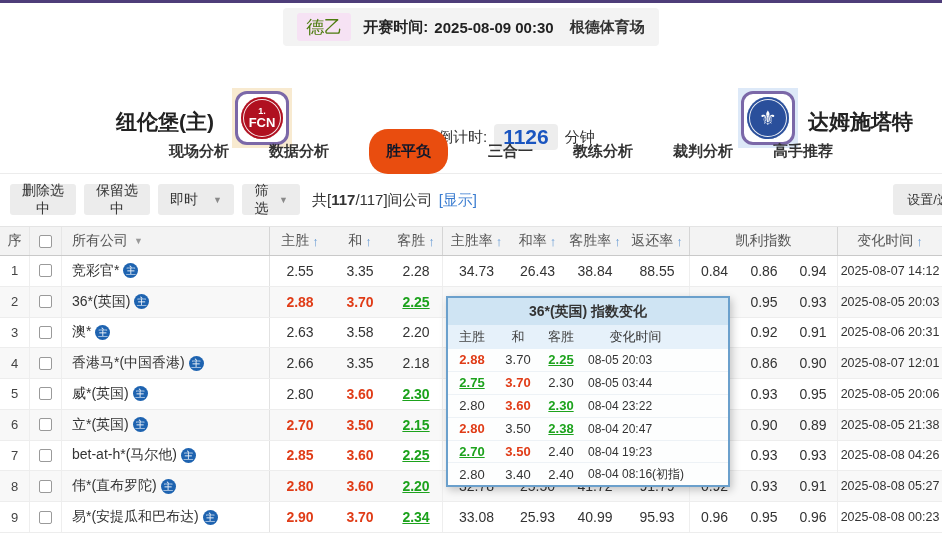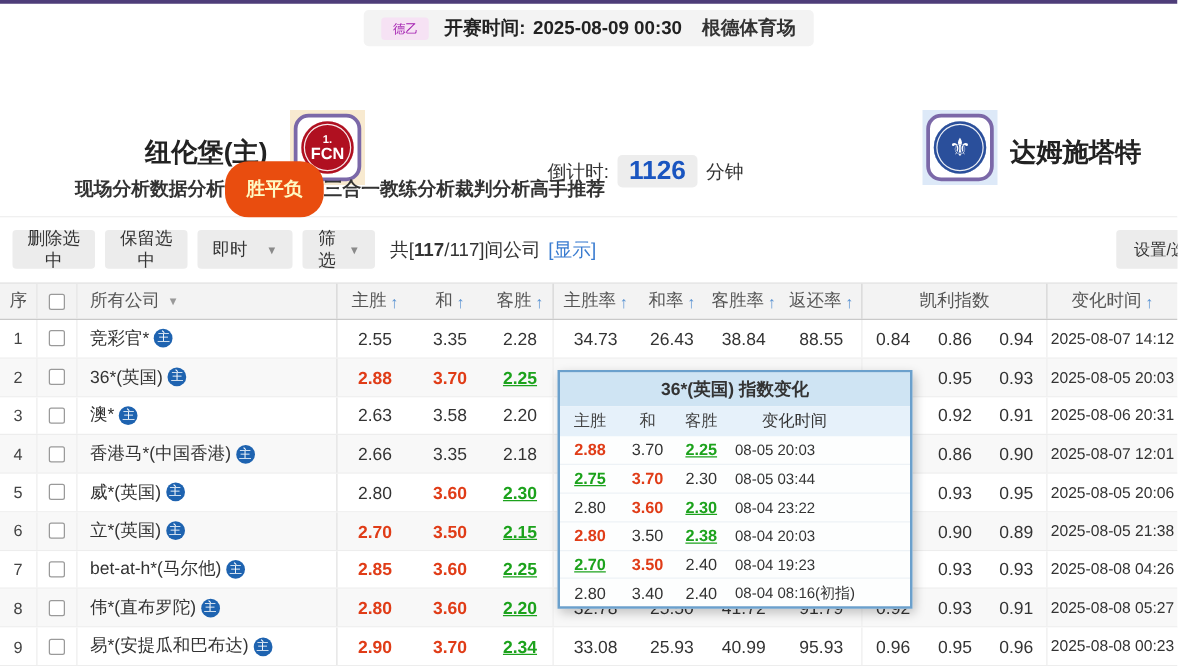--- a/index.html
+++ b/index.html
@@ -6,21 +6,21 @@
   html,body { width:942px; height:533px; overflow:hidden; background:#fff;
     font-family:"Liberation Sans","DejaVu Sans",sans-serif; color:#333; }
   .page { position:relative; width:942px; height:533px; overflow:hidden; }
 
   
   .topline { position:absolute; left:0; top:0; width:942px; height:3px; background:#4e3d79; }
 
   
   .infobar { position:absolute; left:0; top:8px; width:942px; display:flex; justify-content:center; }
   .infopill { background:#f3f3f3; border-radius:4px; padding:5px 14px; display:flex; align-items:center; font-size:15px; }
-  .league { background:#f6e2f4; color:#a21caf; padding:2px 9px; border-radius:3px; font-size:10px; margin-right:12px; }
+  .league { background:#f6e2f4; color:#4d7c0f; padding:2px 9px; border-radius:3px; font-size:18px; margin-right:12px; }
   .kick { font-weight:700; color:#222; }
   .kick-time { font-weight:700; color:#222; margin-left:6px; }
   .venue { font-weight:700; color:#333; margin-left:16px; }
 
   
   .teams { position:absolute; left:0; top:36px; width:942px; height:94px; }
   .tname { position:absolute; font-size:21px; font-weight:700; color:#222; top:72px;text-align:right; }
   .tname.home { left:116px; }
   .tname.away { left:808px; }
   .logo-wrap { position:absolute; top:52px; width:60px; height:60px; display:flex; align-items:center; justify-content:center; }
@@ -29,23 +29,23 @@
   .logo-box { width:54px; height:54px; background:#fff; border:3px solid #7b68a8; border-radius:12px; display:flex; align-items:center; justify-content:center; }
   .crest { width:42px; height:42px; border-radius:50%; display:flex; flex-direction:column; align-items:center; justify-content:center; color:#fff; }
   .crest.fcn { background:#b01020; box-shadow:inset 0 0 0 2px #b01020, inset 0 0 0 3px rgba(255,255,255,.9); }
   .crest.fcn .l1 { font-size:9px; font-weight:700; line-height:9px; }
   .crest.fcn .l2 { font-size:13px; font-weight:700; line-height:14px; }
   .crest.dar { background:#2a4f9b; box-shadow:inset 0 0 0 2px #2a4f9b, inset 0 0 0 3px rgba(255,255,255,.9); font-size:20px; }
   .countdown { position:absolute; left:438px; top:72px; display:flex; align-items:center; font-size:15px; color:#333; }
   .cd-val { background:#ededed; color:#1a55c0; font-size:21px; font-weight:700; padding:1px 9px; border-radius:4px; margin:16px 7px; }
 
   
-  .nav { position:absolute; left:0; top:130px; width:942px; height:44px; display:flex; align-items:center; justify-content:flex-start; padding-left:60px; border-bottom:1px solid #ececec; }
+  .nav { position:absolute; left:0; top:130px; width:942px; height:44px; display:flex; align-items:center; justify-content:center; gap:40px; padding-left:60px; border-bottom:1px solid #ececec; }
   .tab { font-size:15px; font-weight:700; color:#333; cursor:pointer; white-space:nowrap; }
-  .tab.active { background:#e94d0f; color:#fef9c3; padding:13px 17px; border-radius:19px; }
+  .tab.active { background:#e94d0f; color:#0f172a; padding:13px 17px; border-radius:19px; }
 
   
   .toolbar { position:absolute; left:0; top:174px; width:942px; height:52px; background:#fff; }
   .btn { position:absolute; top:10px; height:31px; background:#ececec; border-radius:3px; border:none; font-size:14px; color:#333; display:flex; align-items:center; justify-content:center; padding:0 12px; cursor:pointer; font-family:inherit; }
   .btn .dd { font-size:9px; color:#8a8a8a; margin-left:10px; }
   .b-del { left:10px; width:66px; }
   .b-keep { left:84px; width:66px; }
   .b-inst { left:158px; width:76px; justify-content:space-between; }
   .b-filt { left:242px; width:58px; }
   .count { position:absolute; left:312px; top:17px; font-size:15px; color:#333; }
@@ -418,21 +418,21 @@
     <div class="pp-row">
       <div class="pc" data-c="k">2.80</div>
       <div class="pc" data-c="r">3.60</div>
       <div class="pc" data-c="g">2.30</div>
       <div class="pt">08-04 23:22</div>
     </div>
     <div class="pp-row">
       <div class="pc" data-c="r">2.80</div>
       <div class="pc" data-c="k">3.50</div>
       <div class="pc" data-c="g">2.38</div>
-      <div class="pt">08-04 20:03</div>
+      <div class="pt">08-04 20:47</div>
     </div>
     <div class="pp-row">
       <div class="pc" data-c="g">2.70</div>
       <div class="pc" data-c="r">3.50</div>
       <div class="pc" data-c="k">2.40</div>
       <div class="pt">08-04 19:23</div>
     </div>
     <div class="pp-row">
       <div class="pc" data-c="k">2.80</div>
       <div class="pc" data-c="k">3.40</div>

